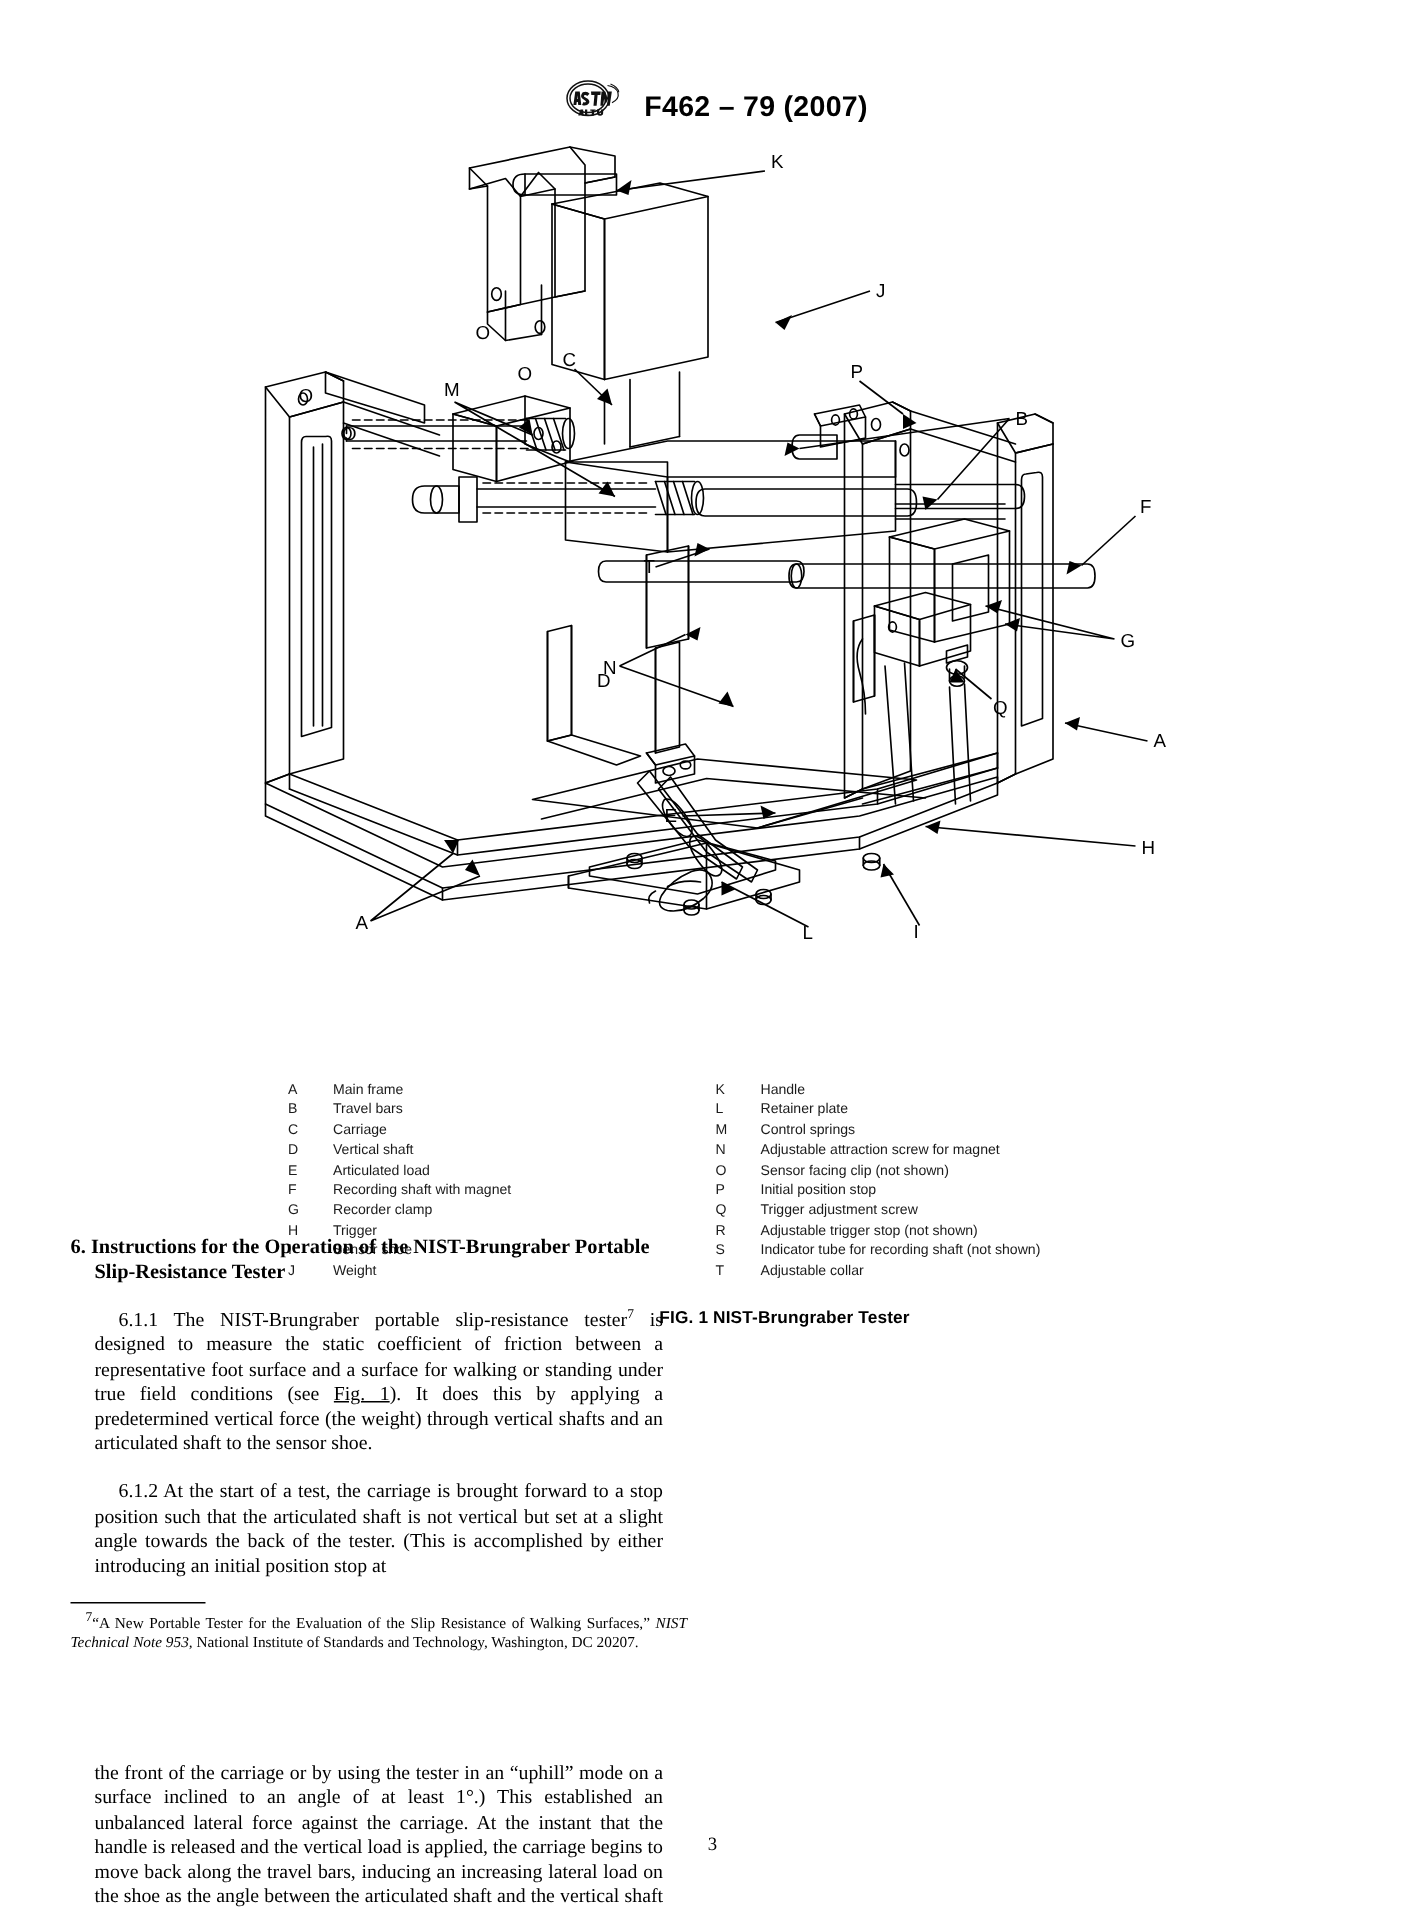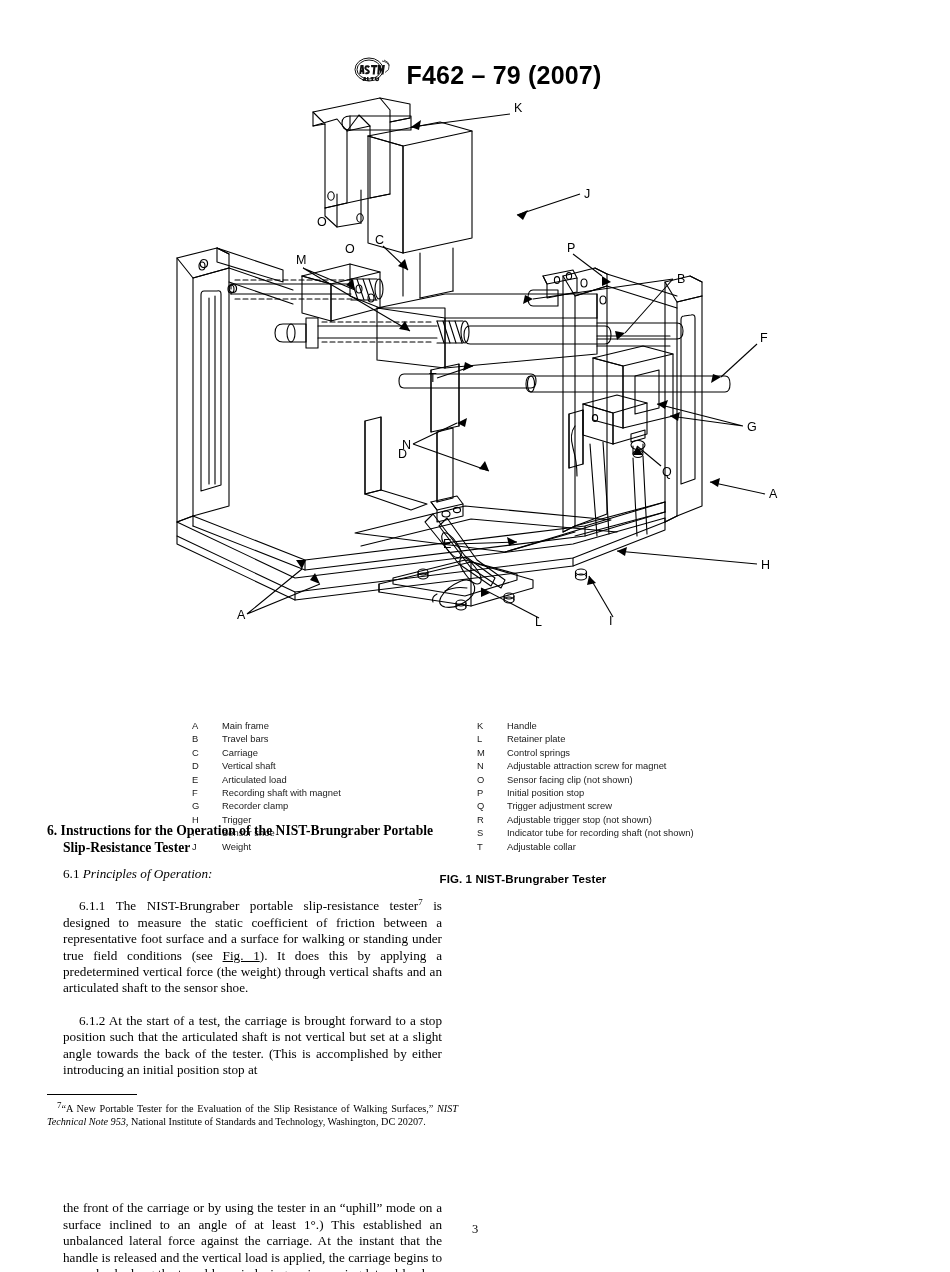--- a/index.html
+++ b/index.html
@@ -31,21 +31,21 @@
   }
   .astm-logo {
     width: 46px;
     height: 29px;
     flex: 0 0 auto;
     display: block;
   }
   .doc-designation {
     font-family: "Liberation Sans", "DejaVu Sans", sans-serif;
     font-weight: bold;
-    font-size: 25px;
+    font-size: 19px;
     letter-spacing: 0.2px;
     white-space: nowrap;
     margin-top: 13px;
   }
 
   
   .figure-block {
     position: absolute;
     top: 86px;
     left: 0;
@@ -535,24 +535,20 @@
     </div>
 
     <div class="figure-caption">FIG. 1 NIST-Brungraber Tester</div>
   </div>
 
   <div class="body-columns">
 
     <div class="col">
       <h2 class="section-heading">6.  Instructions for the Operation of the NIST-Brungraber Portable Slip-Resistance Tester</h2>
 
-      <div class="subsection">
-        <span class="num">6.1</span>
-        <span>Principles of Operation:</span>
-      </div>
 
       <p class="para"><span>6.1.1  The NIST-Brungraber portable slip-resistance tester</span><sup>7</sup><span> is designed to measure the static coefficient of friction between a representative foot surface and a surface for walking or standing under true field conditions (see </span><a class="ref-link" href="#">Fig. 1</a><span>). It does this by applying a predetermined vertical force (the weight) through vertical shafts and an articulated shaft to the sensor shoe.</span></p>
 
       <p class="para">6.1.2  At the start of a test, the carriage is brought forward to a stop position such that the articulated shaft is not vertical but set at a slight angle towards the back of the tester. (This is accomplished by either introducing an initial position stop at</p>
 
       <div class="footnote-rule"></div>
 
       <p class="footnote"><sup>7</sup><span>“A New Portable Tester for the Evaluation of the Slip Resistance of Walking Surfaces,” </span><em>NIST Technical Note 953,</em><span> National Institute of Standards and Technology, Washington, DC 20207.</span></p>
     </div>
 

